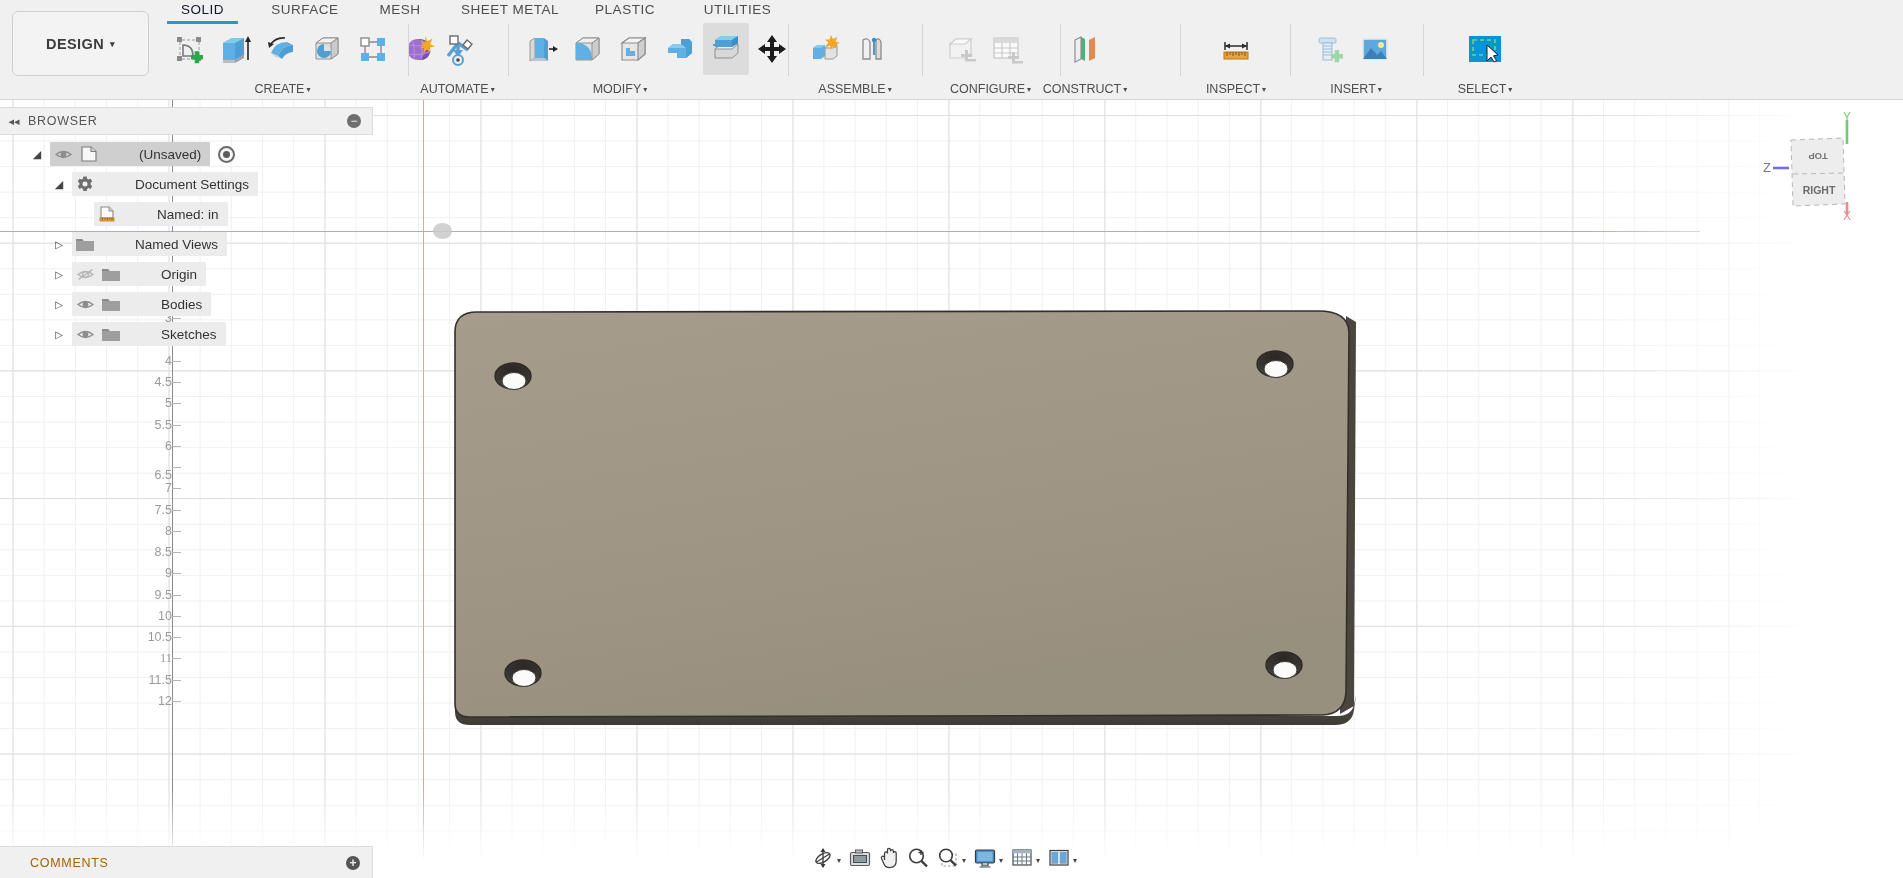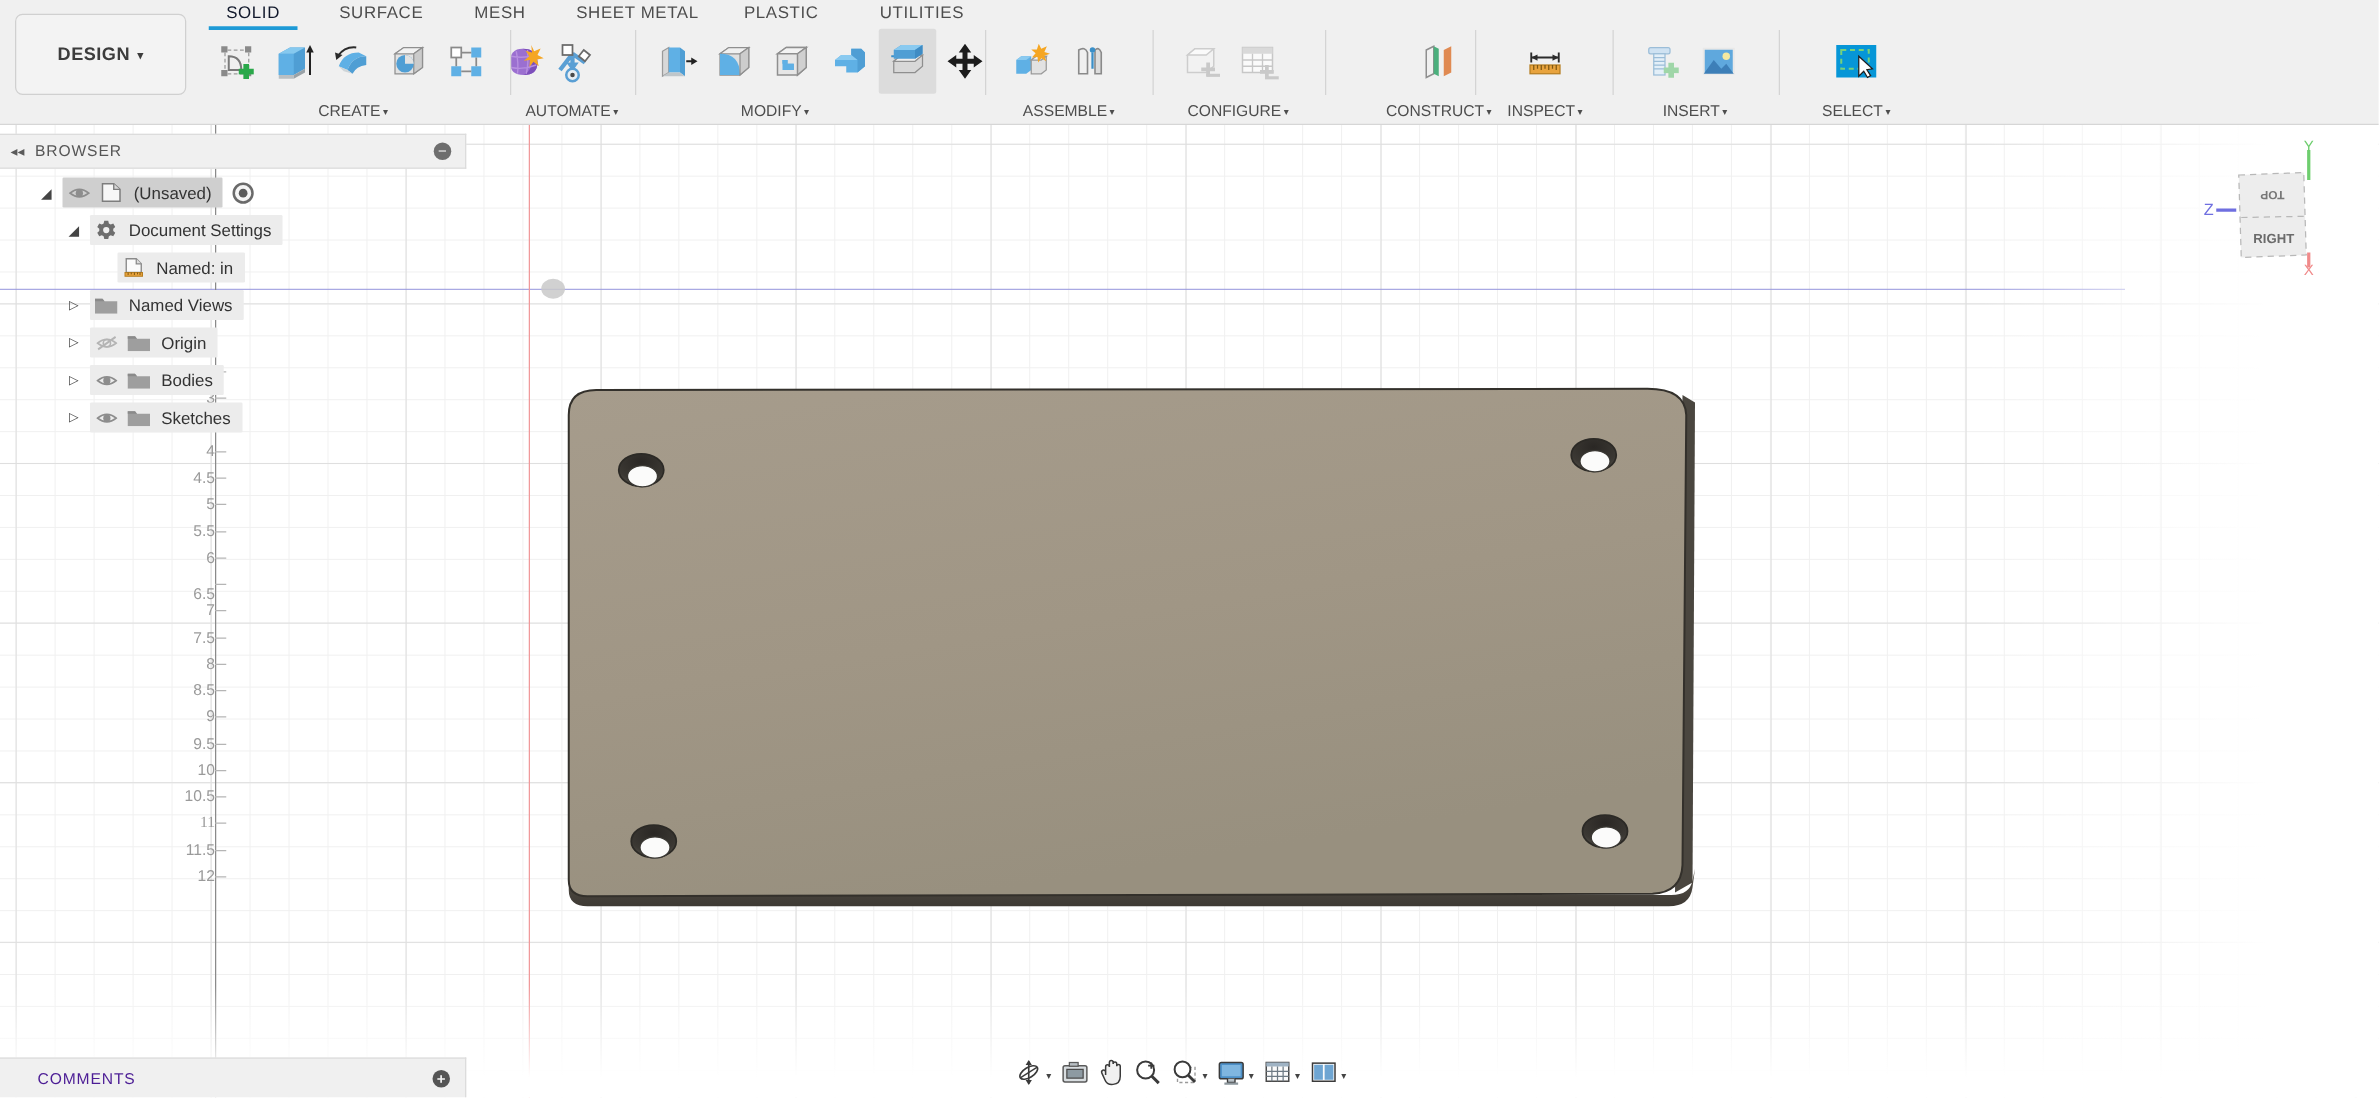--- a/index.html
+++ b/index.html
@@ -87,21 +87,21 @@
     width: 14px; height: 14px; flex: 0 0 14px;
     display: flex; align-items: center; justify-content: center;
     font-size: 10px; color: #444;
   }
   .tree-chip {
     display: flex; align-items: center; height: 24px; border-radius: 1px;
     background: #ececec; padding: 0 9px 0 3px; gap: 6px;
   }
   .tree-chip.sel { background: #cfcfcf; }
   .tree-ico { width: 20px; height: 18px; display: flex; align-items: center; justify-content: center; }
-  .tree-label { padding-left: 2px; }
+  .tree-label { padding-left: 2px; margin-left: 32px; }
   .tree-radio {
     width: 17px; height: 17px; border-radius: 50%; border: 2px solid #6a6a6a;
     background: #f5f5f5; display: inline-flex; align-items: center; justify-content: center;
     margin-left: 8px;
   }
   .tree-radio i { width: 7px; height: 7px; border-radius: 50%; background: #5a5a5a; display:block; }
 
   
   .canvas {
     position: absolute; left: 0; top: 100px; width: 1903px; height: 778px;
@@ -164,21 +164,21 @@
   
   .viewcube { position: absolute; right: 28px; top: 10px; width: 120px; height: 110px; }
 
   
   .comments-bar {
     position: absolute; left: 0; bottom: 0; width: 373px; height: 32px;
     background: #f0f0f0; border: 1px solid #dcdcdc; border-left: none; border-bottom: none;
     display: flex; align-items: center;
   }
   .comments-title {
-    font-size: 12.5px; color: #4c1d95; letter-spacing: .7px; margin-left: 30px;
+    font-size: 12.5px; color: #a16207; letter-spacing: .7px; margin-left: 30px;
   }
   .comments-plus {
     position: absolute; right: 12px; top: 50%; transform: translateY(-50%);
     width: 14px; height: 14px; border-radius: 50%; background: #555;
     display: flex; align-items: center; justify-content: center;
     color: #f0f0f0; font-size: 12px; line-height: 1; font-weight: bold; cursor: default;
   }
   .navbar {
     position: absolute; left: 808px; bottom: 0; height: 36px;
     display: flex; align-items: center; gap: 0;
@@ -542,21 +542,21 @@
               <rect x="23" y="30" width="11" height="2.5" fill="#c9c9c9"></rect>
             </svg>
           </div>
         </div>
         <div class="panel-label">
           <span>CONFIGURE</span><span class="caret">▾</span>
         </div>
       </div>
       <div class="panel-sep" style="left:900px;"></div>
 
-      <div class="panel" style="left:936px;width:110px;text-decoration:underline;">
+      <div class="panel" style="left:870px;width:110px;text-decoration:underline;">
         <div class="panel-icons" style="left:32px;">
           <div class="tool">
             <svg width="36" height="36" viewBox="0 0 36 36">
               <path d="M 8 9 L 14 6 L 14 28 L 8 31 Z" fill="#f0f0f0" stroke="#8f8f8f" stroke-width="1.2"></path>
               <path d="M 14 6 L 18 8 L 18 30 L 14 28 Z" fill="#4caf7d"></path>
               <path d="M 22 9 L 28 6 L 28 27 L 22 30 Z" fill="#e08a52"></path>
             </svg>
           </div>
         </div>
         <div class="panel-label">

